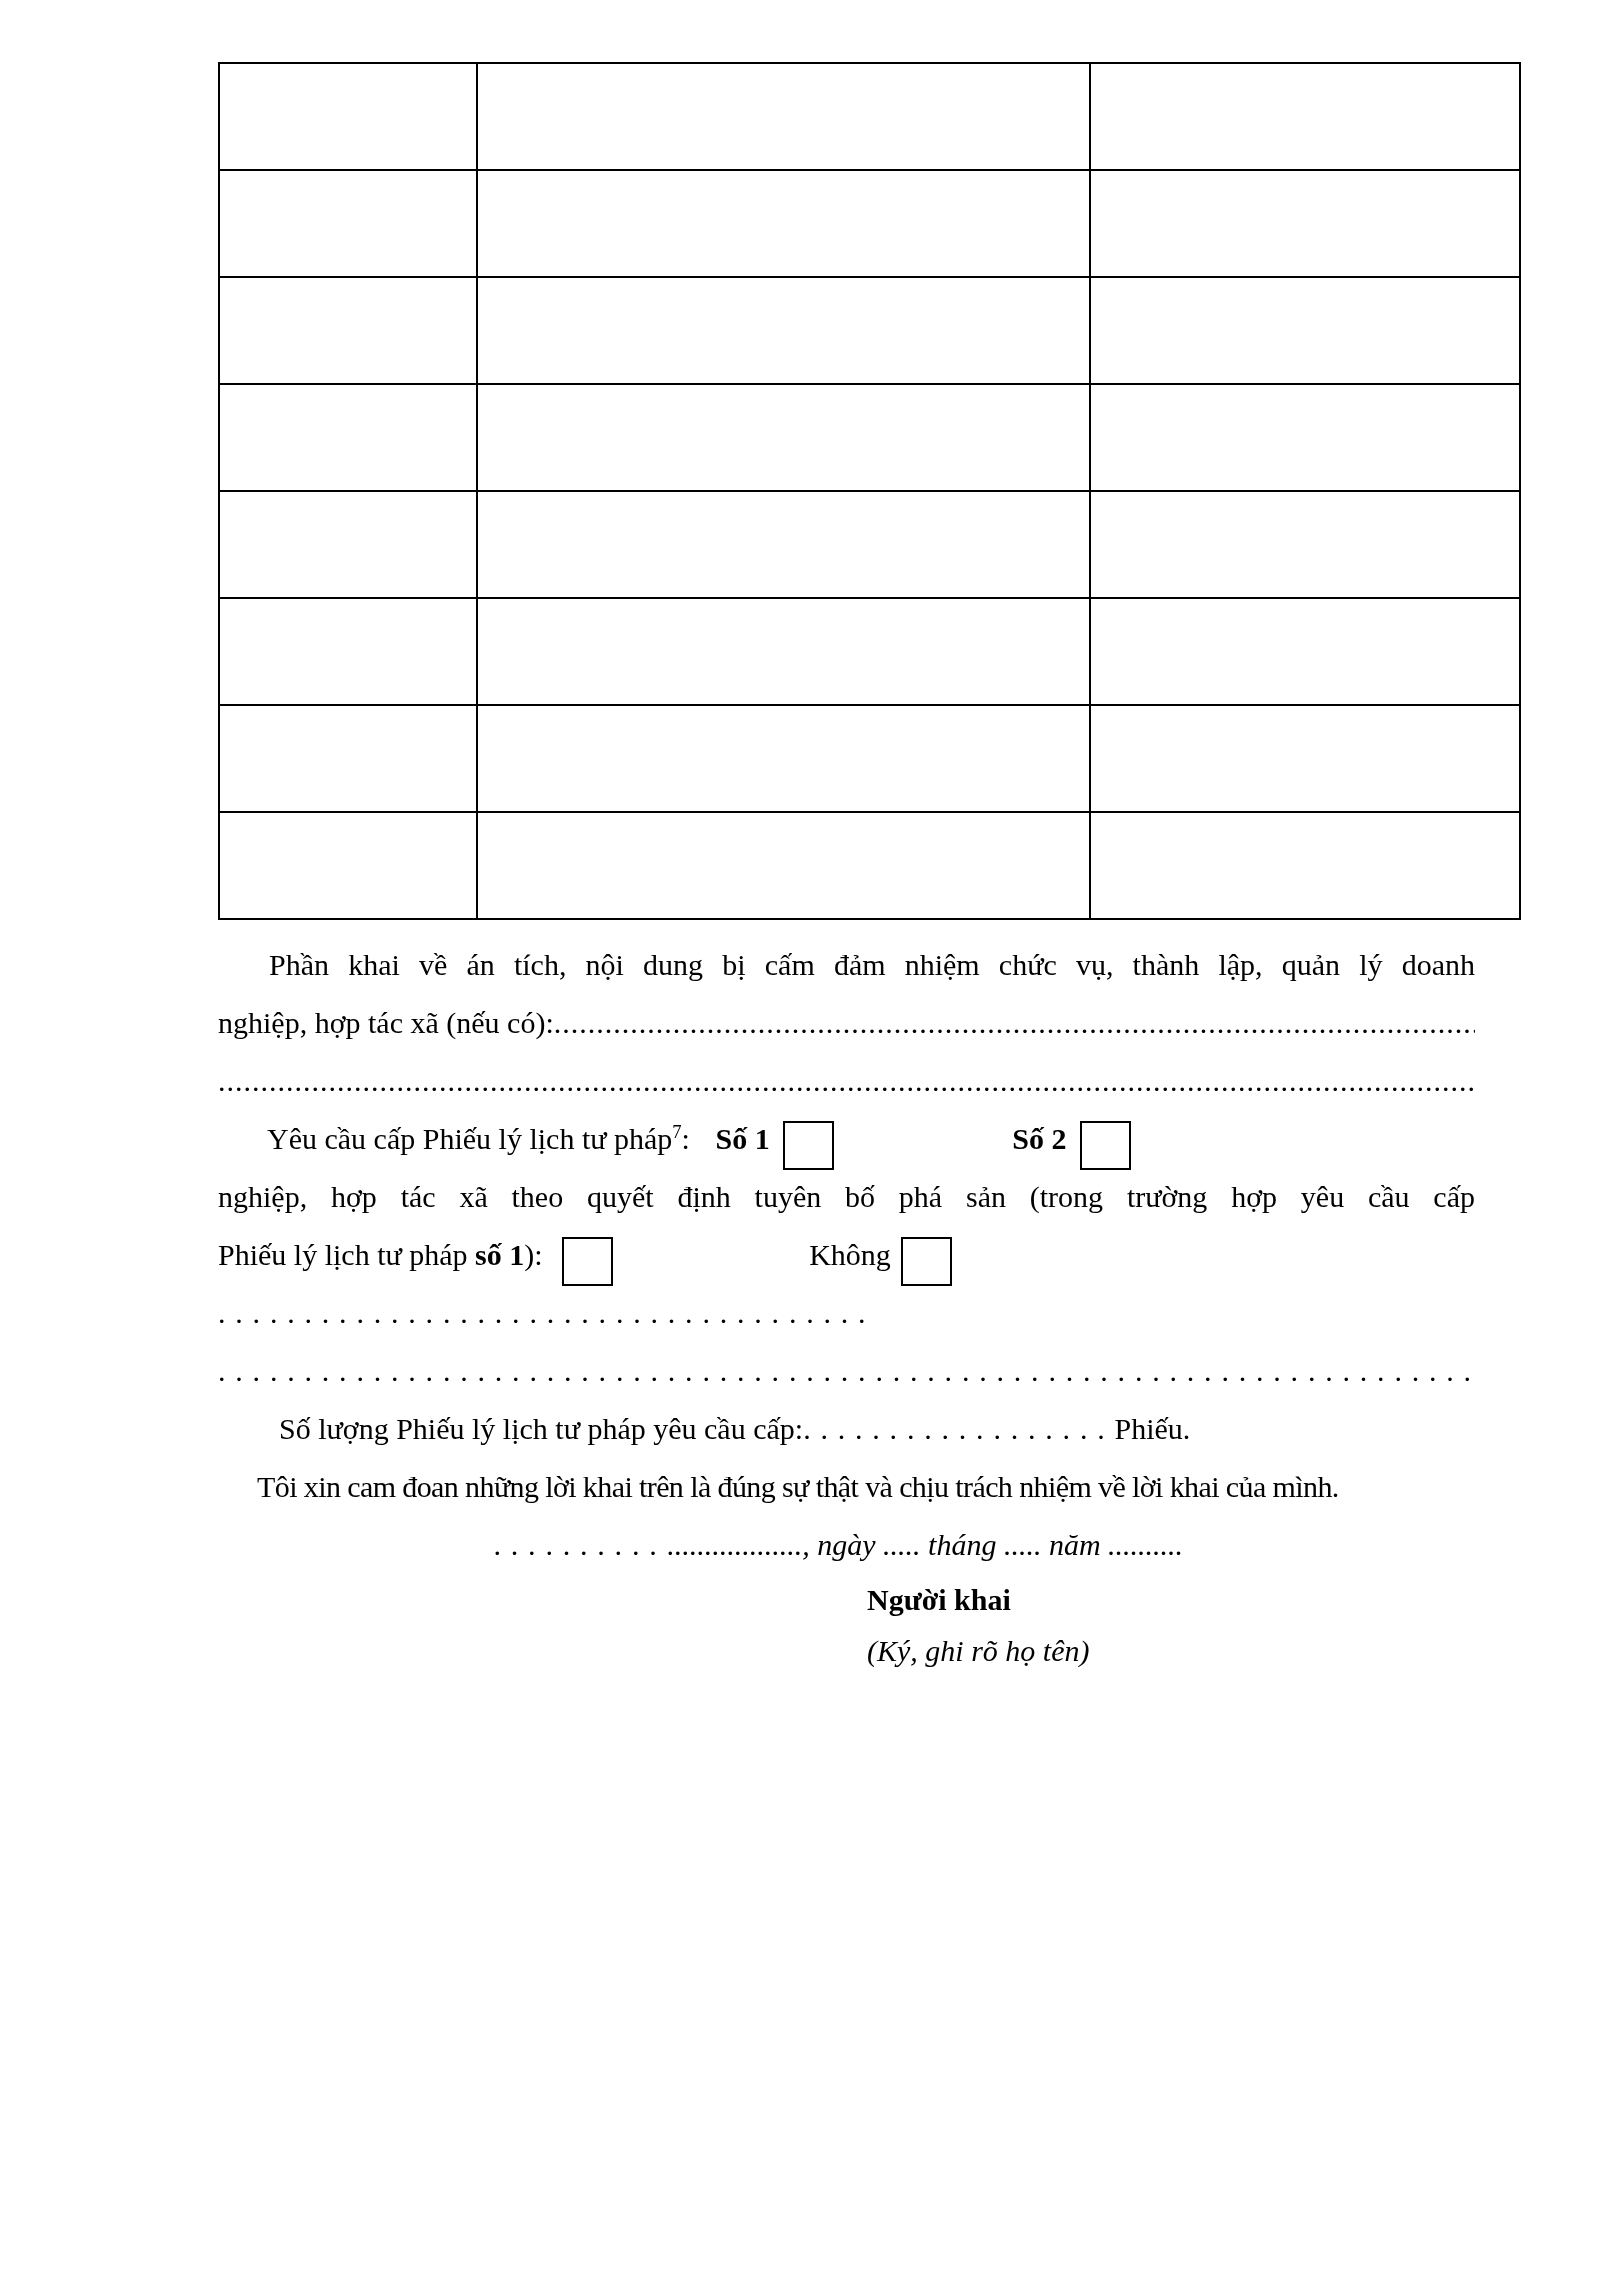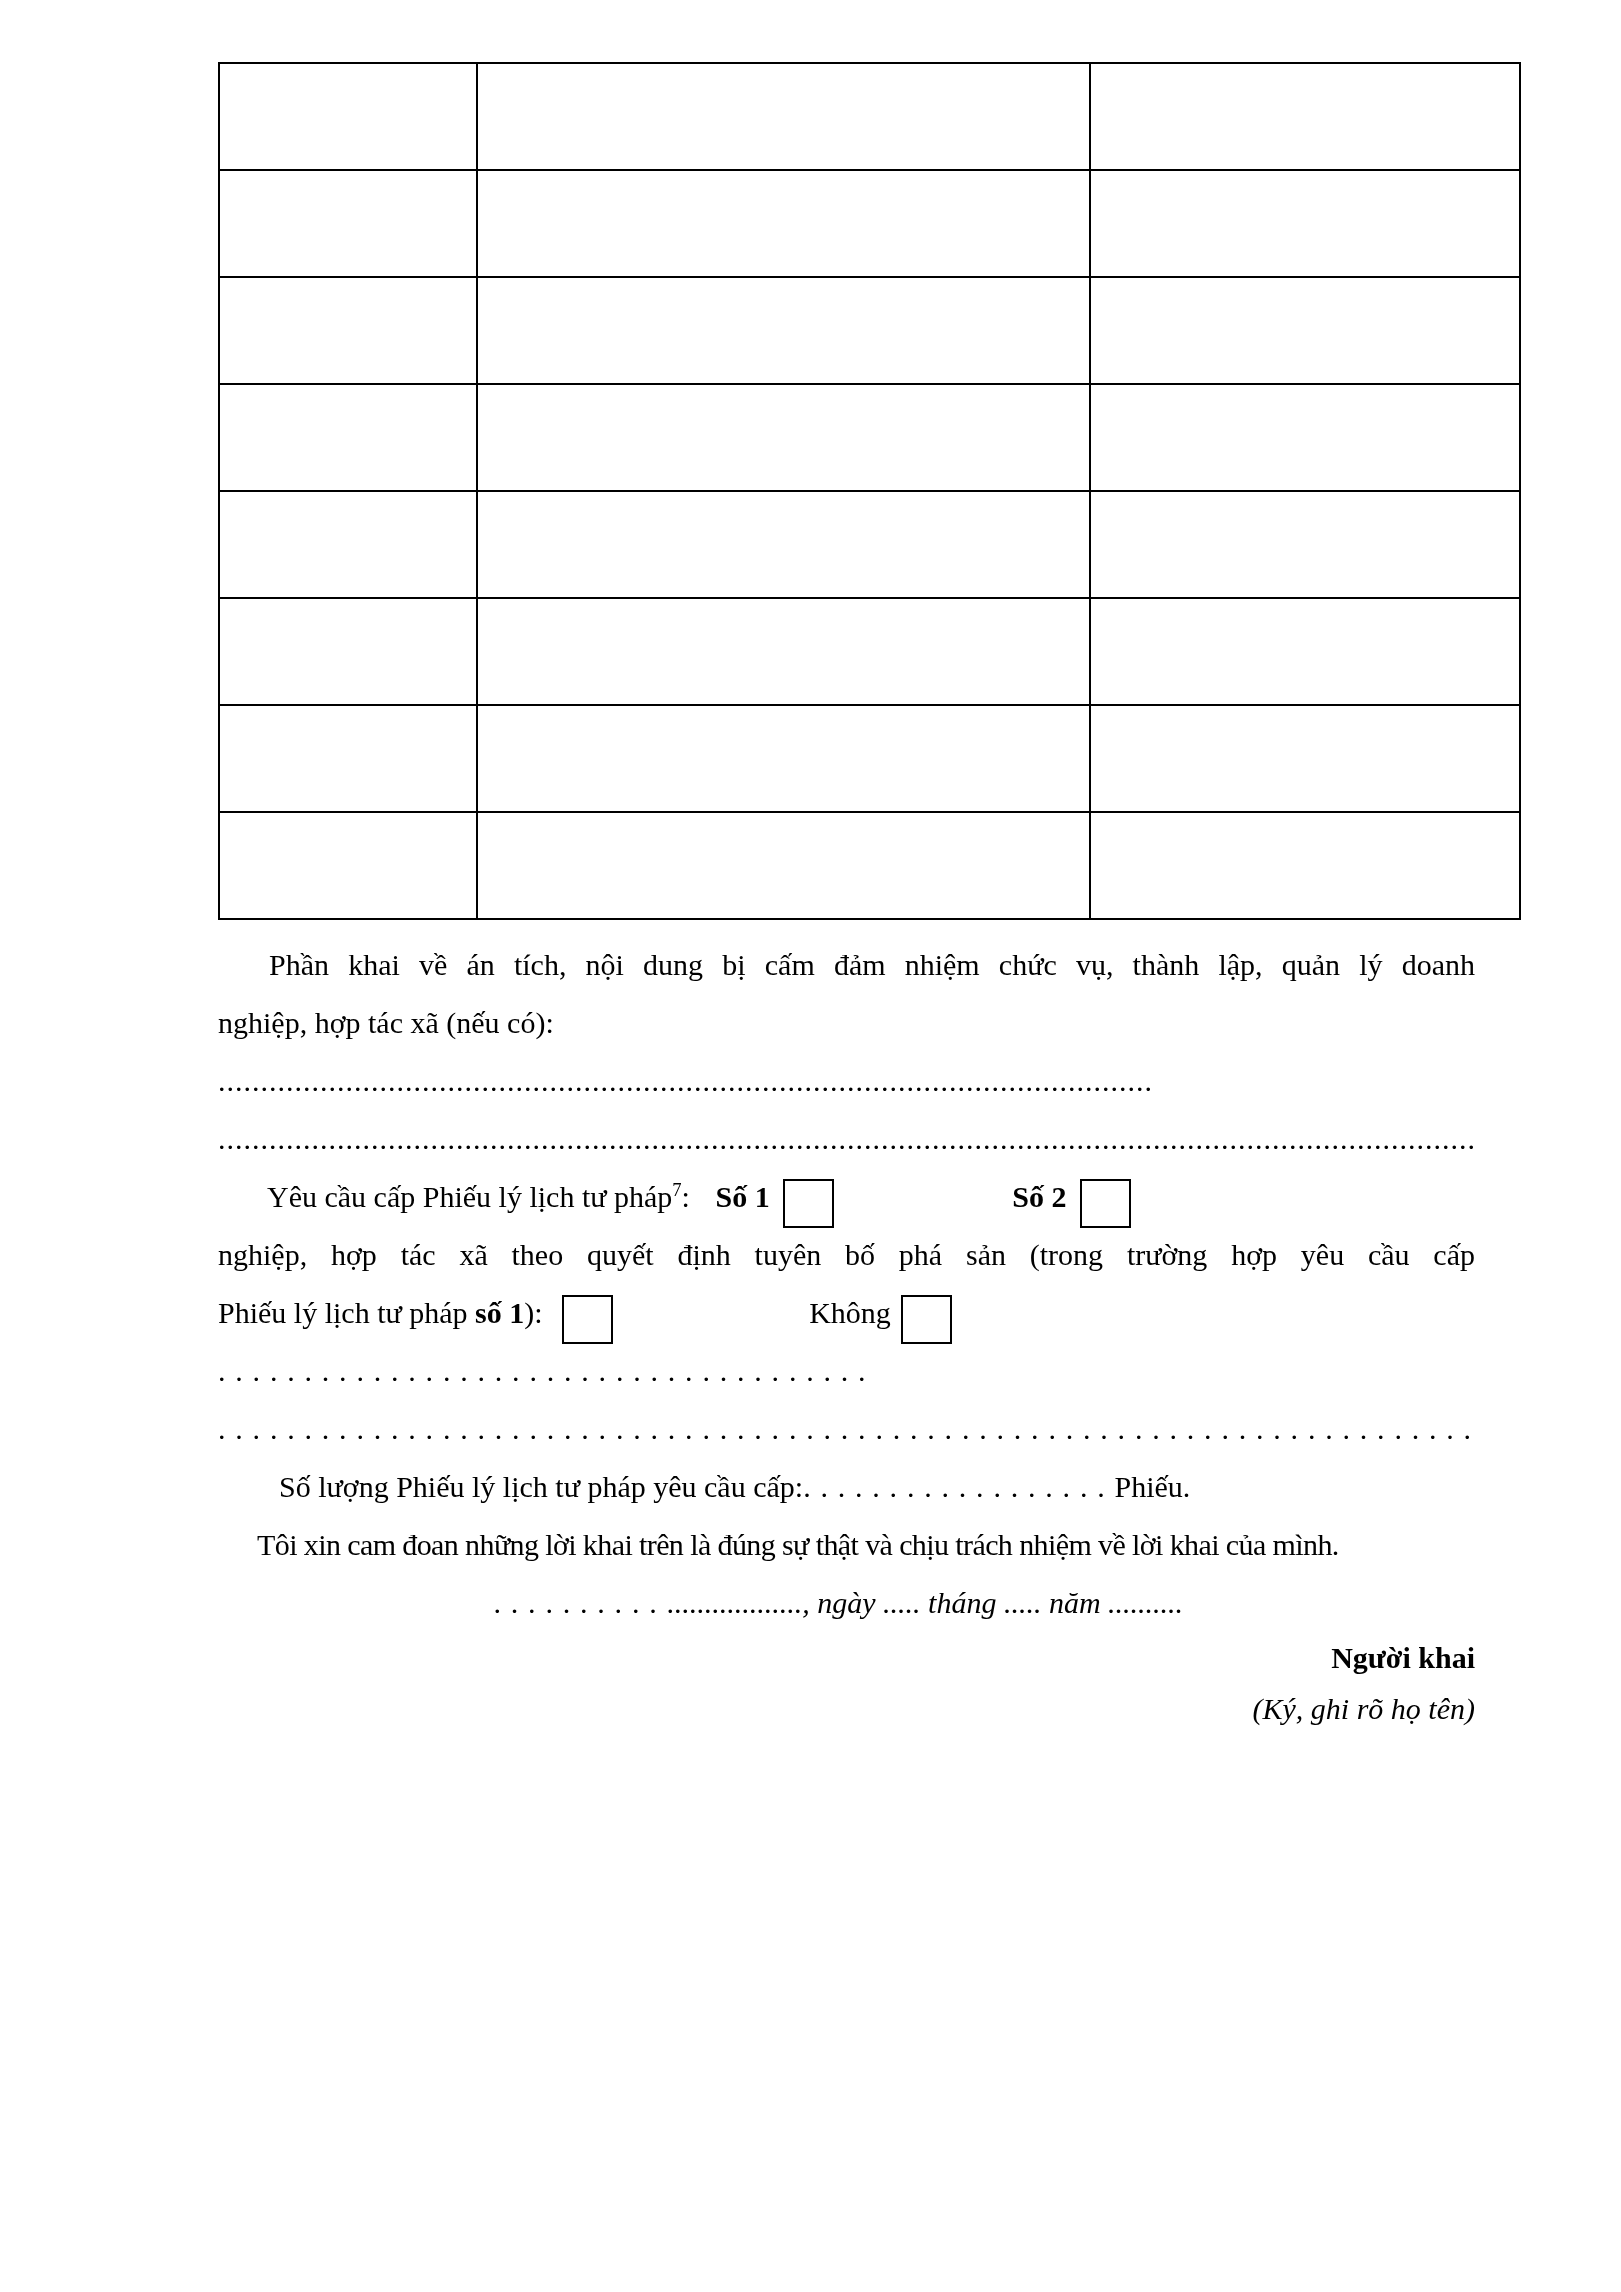--- a/index.html
+++ b/index.html
@@ -29,21 +29,21 @@
   }
   
   .text-block { margin-top:15.7px; width:1257px; }
   .line { line-height:58px; min-height:58px; white-space:nowrap; }
   .wrapline { line-height:58px; min-height:58px; }
   .jl { text-align:justify; text-align-last:justify; white-space:normal; }
   .ind-40 { text-indent:39px; }
   .ind-50 { text-indent:49px; }
   .ind-52 { text-indent:51px; }
   .ind-62 { text-indent:61px; }
-  .fill { display:flex;flex-direction:column; }
+  .fill { display:flex; }
   .fill .lbl { flex:none; }
   .fill .dotfill { flex:1 1 auto; overflow:hidden; white-space:nowrap; }
   .clipline { overflow:hidden; white-space:nowrap; }
   .dense-dots { letter-spacing:1px; }
   .wide-dots { letter-spacing:9.8px; }
   .pl-72 { padding-left:71px; }
   .bold { font-weight:bold; }
   .italic { font-style:italic; }
   sup.fn { font-size:0.62em; vertical-align:super; line-height:0; }
   
@@ -67,21 +67,21 @@
   .sig-date {
     text-align:center;
     padding-right:15.7px;
     font-style:italic;
     line-height:58px; min-height:58px;
     white-space:nowrap;
   }
   .sig-block {
     width:608px;
     margin-left:auto;
-    text-align:right;
+    text-align:left;
   }
   .sig-block .line { line-height:51px; min-height:51px; }
 </style>
 </head>
 <body>
 
 <div class="page">
 
   <table class="doc-table">
     <colgroup>

